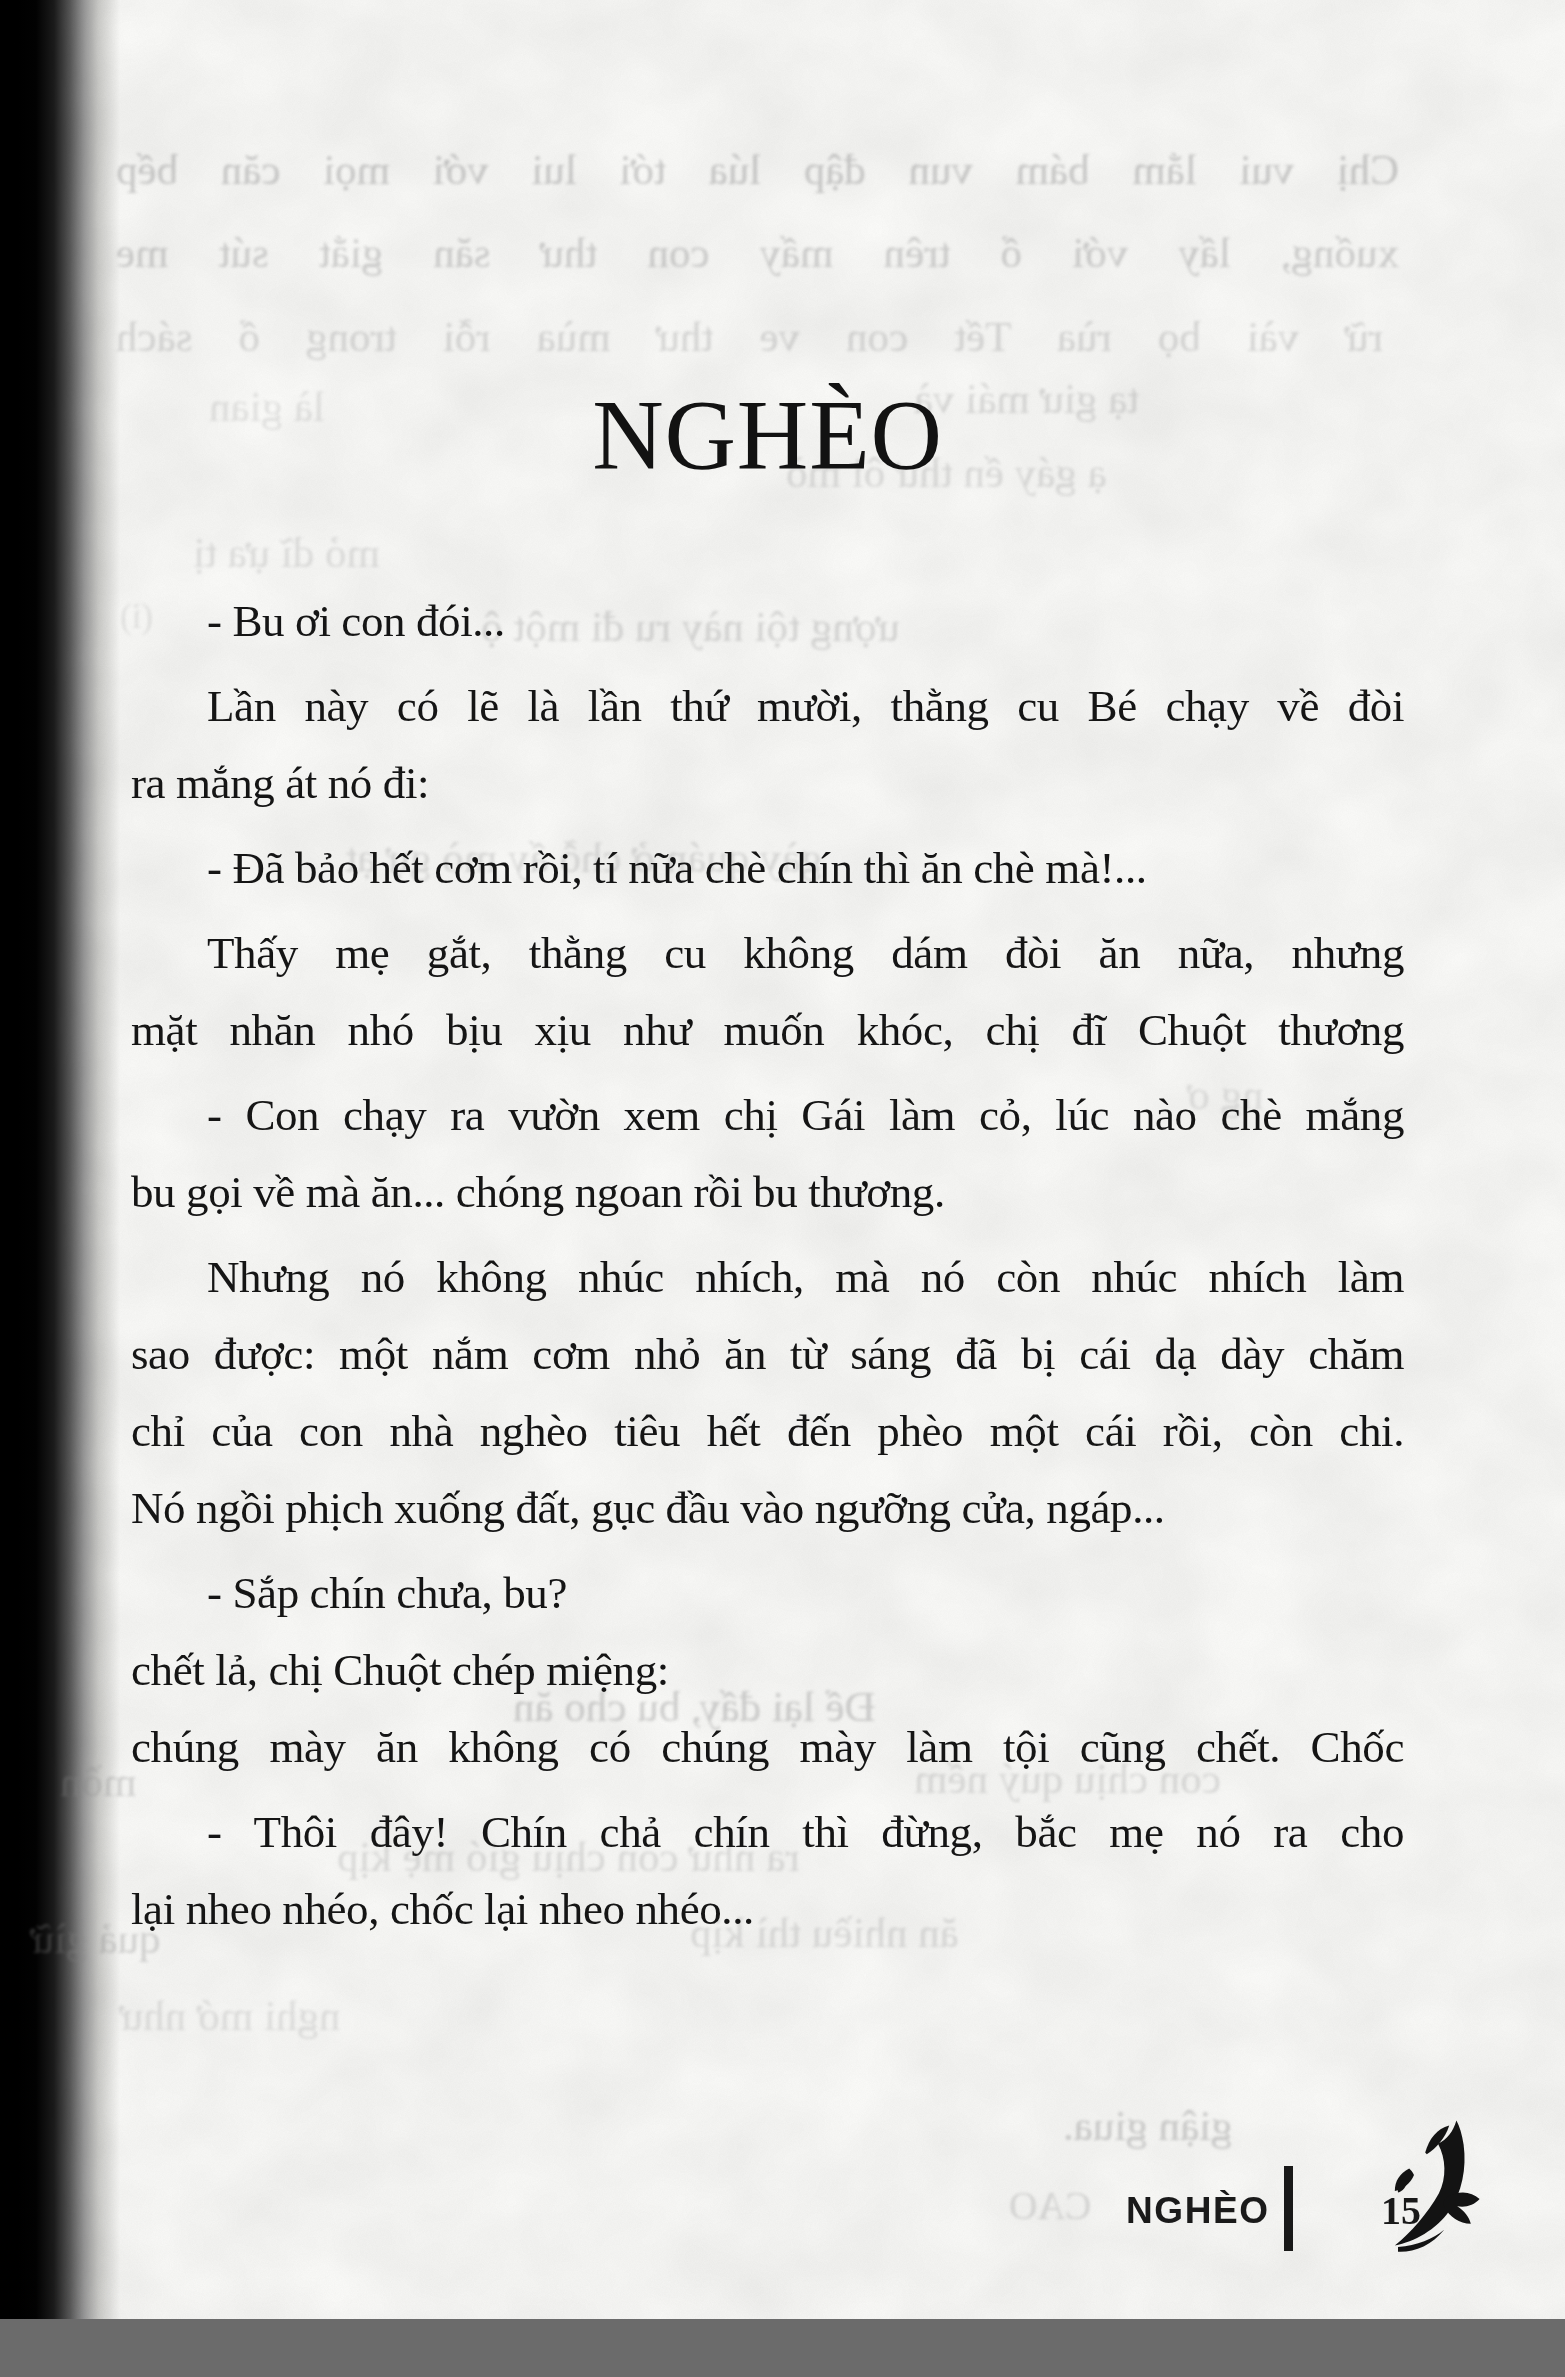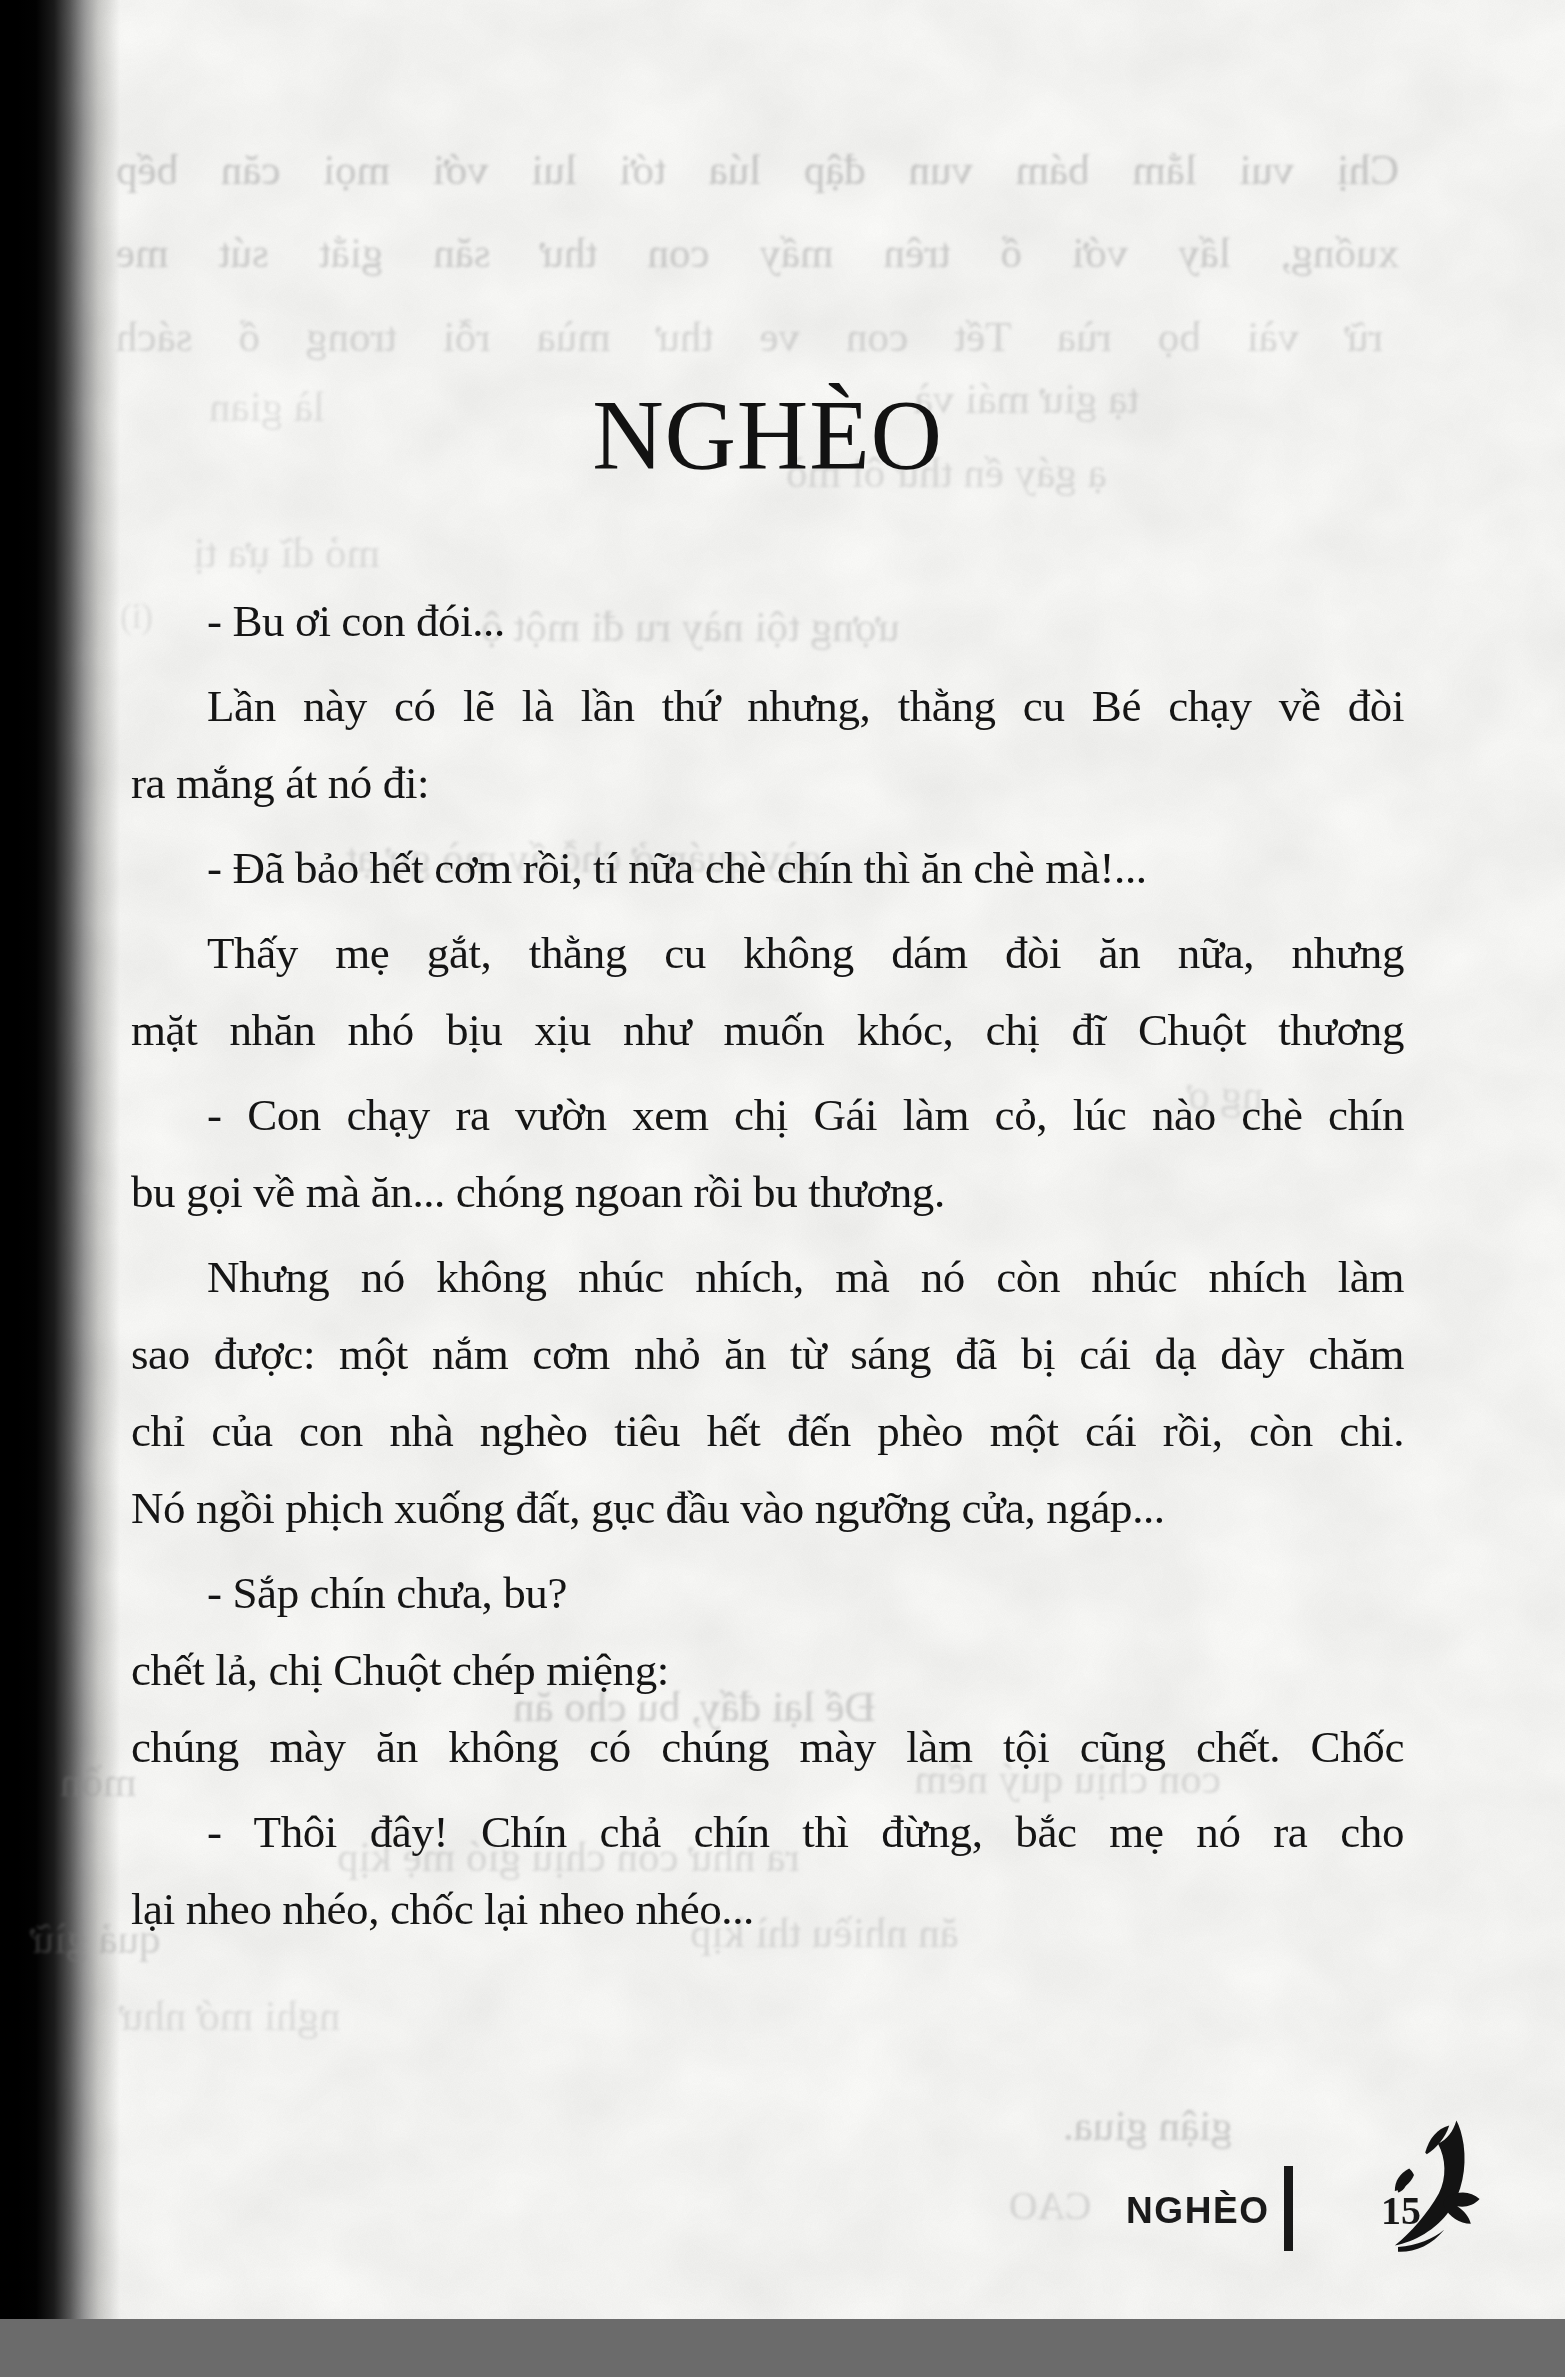--- a/index.html
+++ b/index.html
@@ -76,26 +76,26 @@
       <div class="ghost" style="left: 690px; top: 1909px; opacity: 0.26;">ăn nhiều thì kịp</div>
       <div class="ghost" style="left: 120px; top: 1992px; opacity: 0.22;">nghi mớ như</div>
       <div class="ghost" style="left: 1063px; top: 2102px; opacity: 0.4;">giận giua.</div>
       <div class="ghost" style="left: 1009px; top: 2185px; font-size: 39px; opacity: 0.28;">CAO</div>
     </div>
 
   <h1 class="title">NGHÈO</h1>
 
   <div class="body-text">
       <div class="bline ind">- Bu ơi con đói...</div>
-      <div class="bline ind just">Lần này có lẽ là lần thứ nhưng, thằng cu Bé chạy về đòi</div>
+      <div class="bline ind just">Lần này có lẽ là lần thứ mười, thằng cu Bé chạy về đòi</div>
       <div class="bline">ra mắng át nó đi:</div>
       <div class="bline ind">- Đã bảo hết cơm rồi, tí nữa chè chín thì ăn chè mà!...</div>
       <div class="bline ind just">Thấy mẹ gắt, thằng cu không dám đòi ăn nữa, nhưng</div>
       <div class="bline just">mặt nhăn nhó bịu xịu như muốn khóc, chị đĩ Chuột thương</div>
-      <div class="bline ind just">- Con chạy ra vườn xem chị Gái làm cỏ, lúc nào chè chín</div>
+      <div class="bline ind just">- Con chạy ra vườn xem chị Gái làm cỏ, lúc nào chè mắng</div>
       <div class="bline">bu gọi về mà ăn... chóng ngoan rồi bu thương.</div>
       <div class="bline ind just">Nhưng nó không nhúc nhích, mà nó còn nhúc nhích làm</div>
       <div class="bline just">sao được: một nắm cơm nhỏ ăn từ sáng đã bị cái dạ dày chăm</div>
       <div class="bline just">chỉ của con nhà nghèo tiêu hết đến phèo một cái rồi, còn chi.</div>
       <div class="bline">Nó ngồi phịch xuống đất, gục đầu vào ngưỡng cửa, ngáp...</div>
       <div class="bline ind">- Sắp chín chưa, bu?</div>
       <div class="bline">chết lả, chị Chuột chép miệng:</div>
       <div class="bline just">chúng mày ăn không có chúng mày làm tội cũng chết. Chốc</div>
       <div class="bline ind just">- Thôi đây! Chín chả chín thì đừng, bắc mẹ nó ra cho</div>
       <div class="bline">lại nheo nhéo, chốc lại nheo nhéo...</div>

